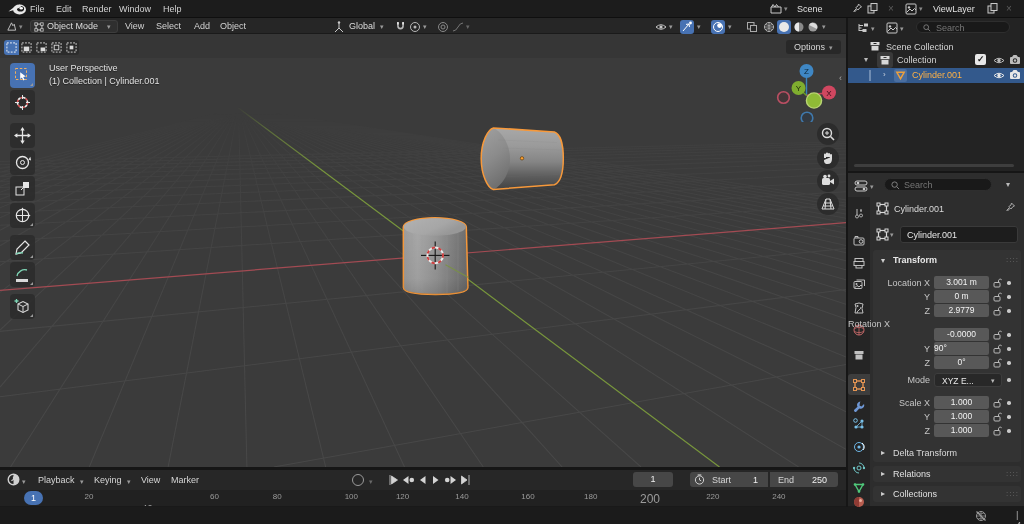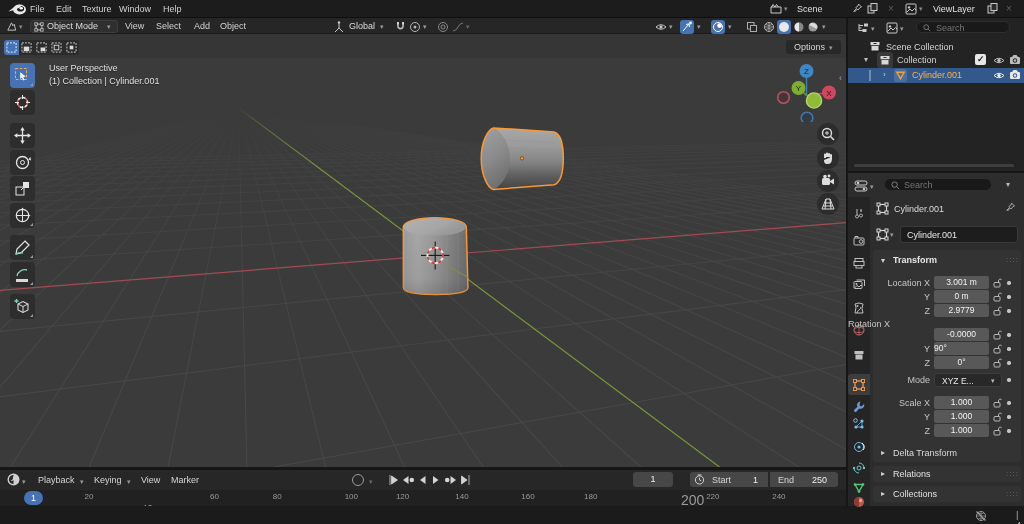--- a/index.html
+++ b/index.html
@@ -11,21 +11,21 @@
 
 <div class="abs" style="left:0;top:0;width:1024px;height:18px;background:#1c1c1c"></div>
 <svg class="abs" style="left:8px;top:2px" width="20" height="14" viewBox="0 0 20 14">
 <ellipse cx="11.5" cy="7.5" rx="6.5" ry="5" fill="#e8e8e8"></ellipse>
 <ellipse cx="12.5" cy="6.8" rx="3.6" ry="2.8" fill="#1c1c1c"></ellipse>
 <ellipse cx="13.3" cy="6.2" rx="1.7" ry="1.3" fill="#fff"></ellipse>
 <path d="M0.5 9.5 Q5 5.5 8 4.5 L12 2.5 13 5 8.5 7 Q4 8.5 0.5 9.5Z" fill="#e8e8e8"></path>
 </svg>
 <div class="abs txt" style="left:30px;top:5px;color:#d2d2d2">File</div>
 <div class="abs txt" style="left:56px;top:5px;color:#d2d2d2">Edit</div>
-<div class="abs txt" style="left:82px;top:5px;color:#d2d2d2">Texture</div>
+<div class="abs txt" style="left:82px;top:5px;color:#d2d2d2">Render</div>
 <div class="abs txt" style="left:119px;top:5px;color:#d2d2d2">Window</div>
 <div class="abs txt" style="left:163px;top:5px;color:#d2d2d2">Help</div>
 <div class="abs" style="left:765px;top:1px;width:259px;height:16px;background:#1c1c1c"></div>
 <svg class="abs" style="left:770px;top:3px" width="12" height="12" viewBox="0 0 12 12">
       <path d="M1 4h10v6H1z" fill="none" stroke="#c9c9c9"></path>
       <path d="M1.5 4 3 1.5 5 4 6.5 1.5 8.5 4" fill="none" stroke="#c9c9c9"></path>
     </svg>
 <div class="abs txt" style="left:784px;top:5px;color:#8a8a8a;font-size:7px">▾</div>
 <div class="abs txt" style="left:797px;top:5px;color:#e0e0e0">Scene</div>
 <svg class="abs" style="left:852px;top:3px" width="11" height="11" viewBox="0 0 11 11">
@@ -381,21 +381,21 @@
 <div class="abs" style="left:0;top:490px;width:846px;height:16px;background:#212121"></div>
 <div class="abs txt" style="left:78.98400000000001px;top:493px;width:20px;text-align:center;color:#9b9b9b;font-size:8px">20</div>
 <div class="abs txt" style="left:141.704px;top:505px;width:20px;text-align:left;color:#9b9b9b;font-size:10px">40</div>
 <div class="abs txt" style="left:204.424px;top:493px;width:20px;text-align:center;color:#9b9b9b;font-size:8px">60</div>
 <div class="abs txt" style="left:267.144px;top:493px;width:20px;text-align:center;color:#9b9b9b;font-size:8px">80</div>
 <div class="abs txt" style="left:338px;top:493px;width:20px;text-align:right;color:#9b9b9b;font-size:8px">100</div>
 <div class="abs txt" style="left:392.584px;top:493px;width:20px;text-align:center;color:#9b9b9b;font-size:8px">120</div>
 <div class="abs txt" style="left:455.304px;top:493px;width:20px;color:#9b9b9b;font-size:8px">140</div>
 <div class="abs txt" style="left:518.024px;top:493px;width:20px;text-align:center;color:#9b9b9b;font-size:8px">160</div>
 <div class="abs txt" style="left:580.744px;top:493px;width:20px;text-align:center;color:#9b9b9b;font-size:8px">180</div>
-<div class="abs txt" style="left:681px;top:493px;width:20px;text-align:center;color:#9b9b9b;font-size:14px">200</div>
+<div class="abs txt" style="left:640px;top:493px;width:20px;text-align:center;color:#9b9b9b;font-size:12px">200</div>
 <div class="abs txt" style="left:706.184px;top:493px;width:20px;color:#9b9b9b;font-size:8px">220</div>
 <div class="abs txt" style="left:768.904px;top:493px;width:20px;text-align:center;color:#9b9b9b;font-size:8px">240</div>
 <div class="abs" style="left:24px;top:491px;width:19px;height:14px;background:#4772b3;border-radius:7px;color:#fff;font-size:9px;text-align:center;line-height:14px">1</div>
 <div class="abs" style="left:0;top:506px;width:846px;height:2px;background:#191919"></div>
 <div class="abs" style="left:848px;top:18px;width:176px;height:153px;background:#232323">
 <svg class="abs" style="left:9px;top:4px" width="12" height="12" viewBox="0 0 12 12">
         <path d="M2 2v7M2 3.5h4M2 6h2.5M2 8.5h4" stroke="#c9c9c9" fill="none"></path>
         <rect x="7" y="1.5" width="4" height="3" fill="#c9c9c9"></rect>
         <rect x="5.5" y="7" width="4" height="3" fill="#c9c9c9"></rect>
       </svg>

